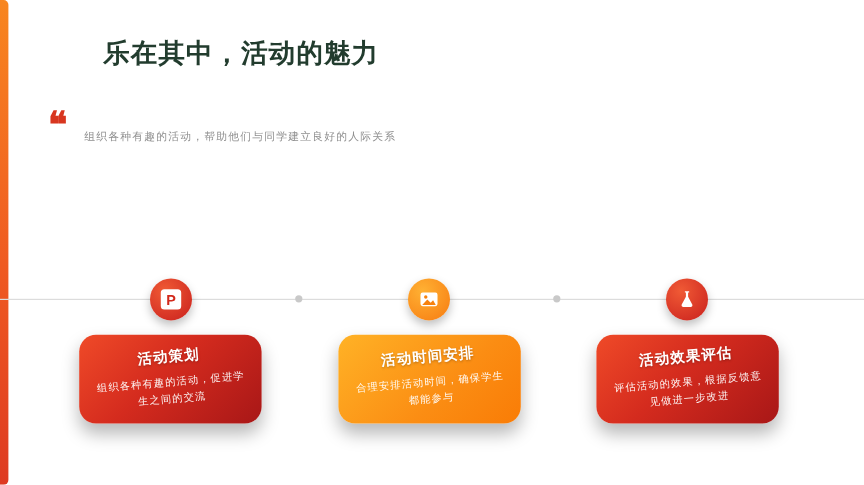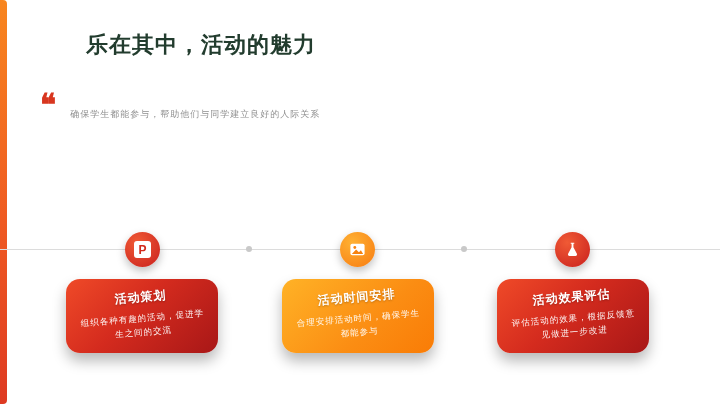--- a/index.html
+++ b/index.html
@@ -71,21 +71,21 @@
 
 <div class="slide">
 
   <div class="accent-bar"></div>
 
   <h1 class="slide-title">乐在其中，活动的魅力</h1>
 
   <div class="quote-row">
     <span class="quote-glyph">❝</span>
     <div>
-      <p class="section-subtitle">确保学生都能参与，帮助他们与同学建立良好的人际关系</p>
+      <p class="section-subtitle">组织各种有趣的活动，帮助他们与同学建立良好的人际关系</p>
     </div>
   </div>
 
   <div class="timeline-line"></div>
   <div class="tl-dot d1"></div>
   <div class="tl-dot d2"></div>
 
   <div class="node-circle red nc-1">
     <span class="ppt-chip">P</span>
   </div>

